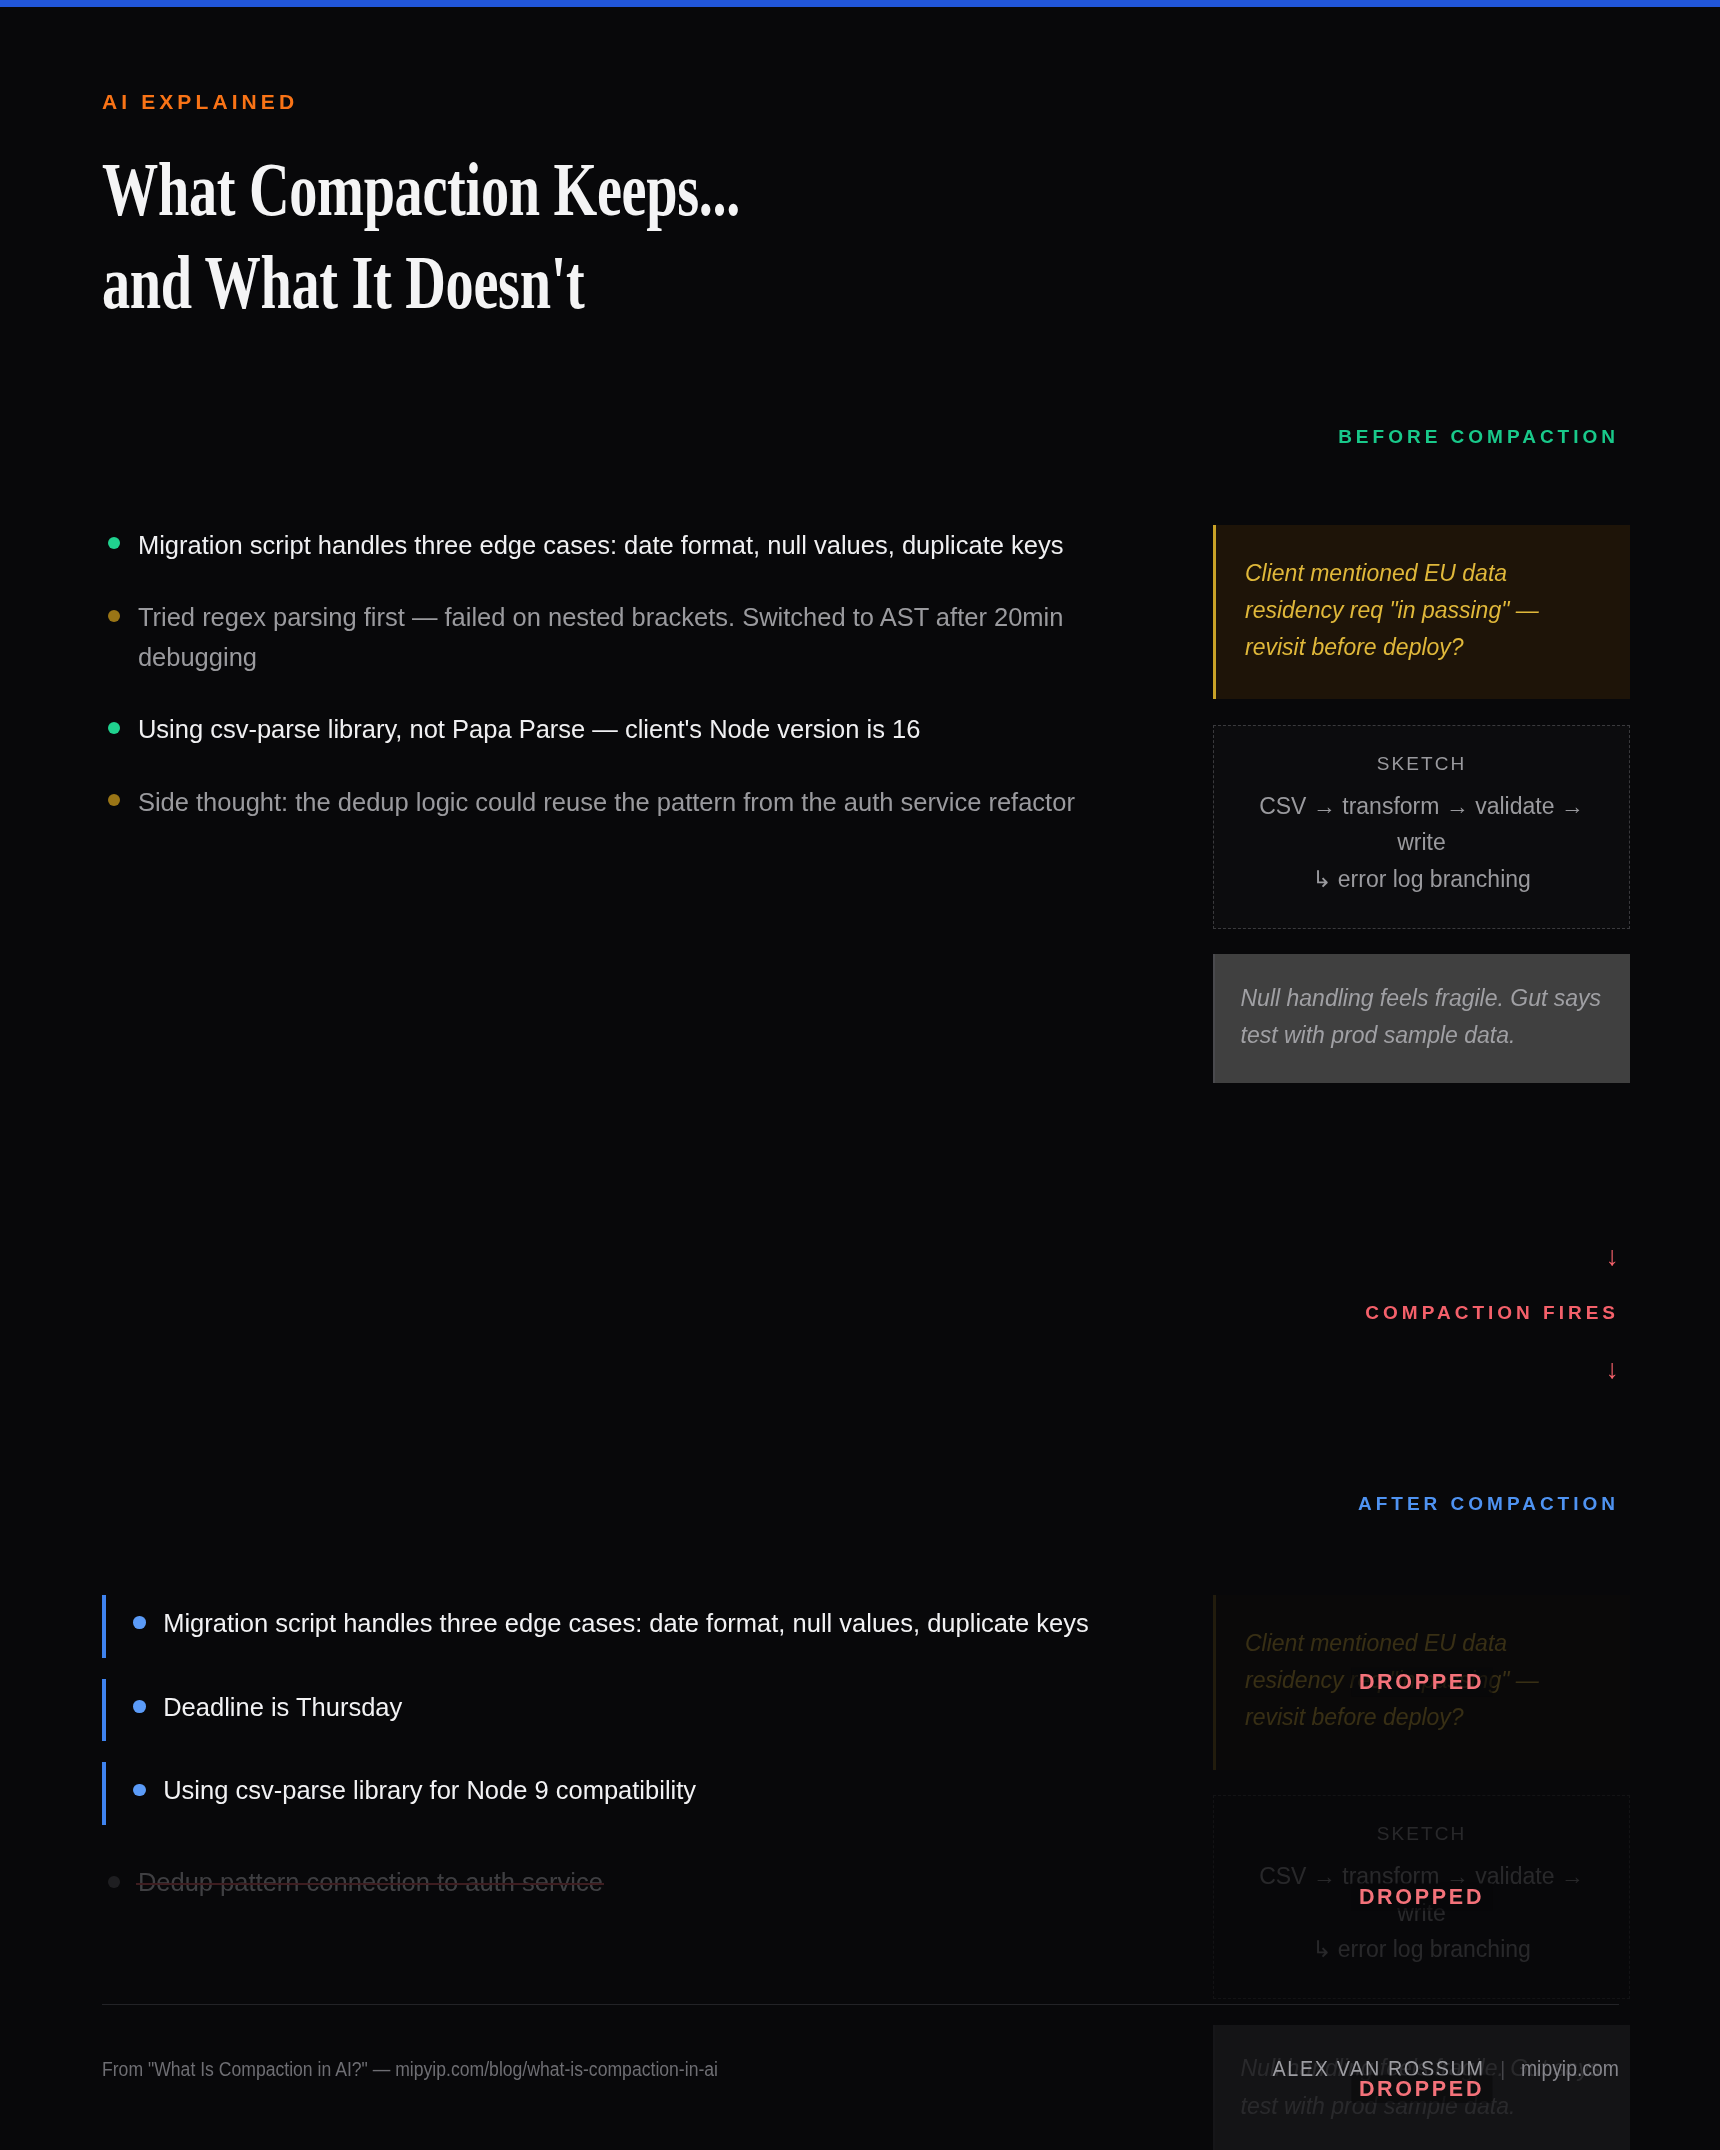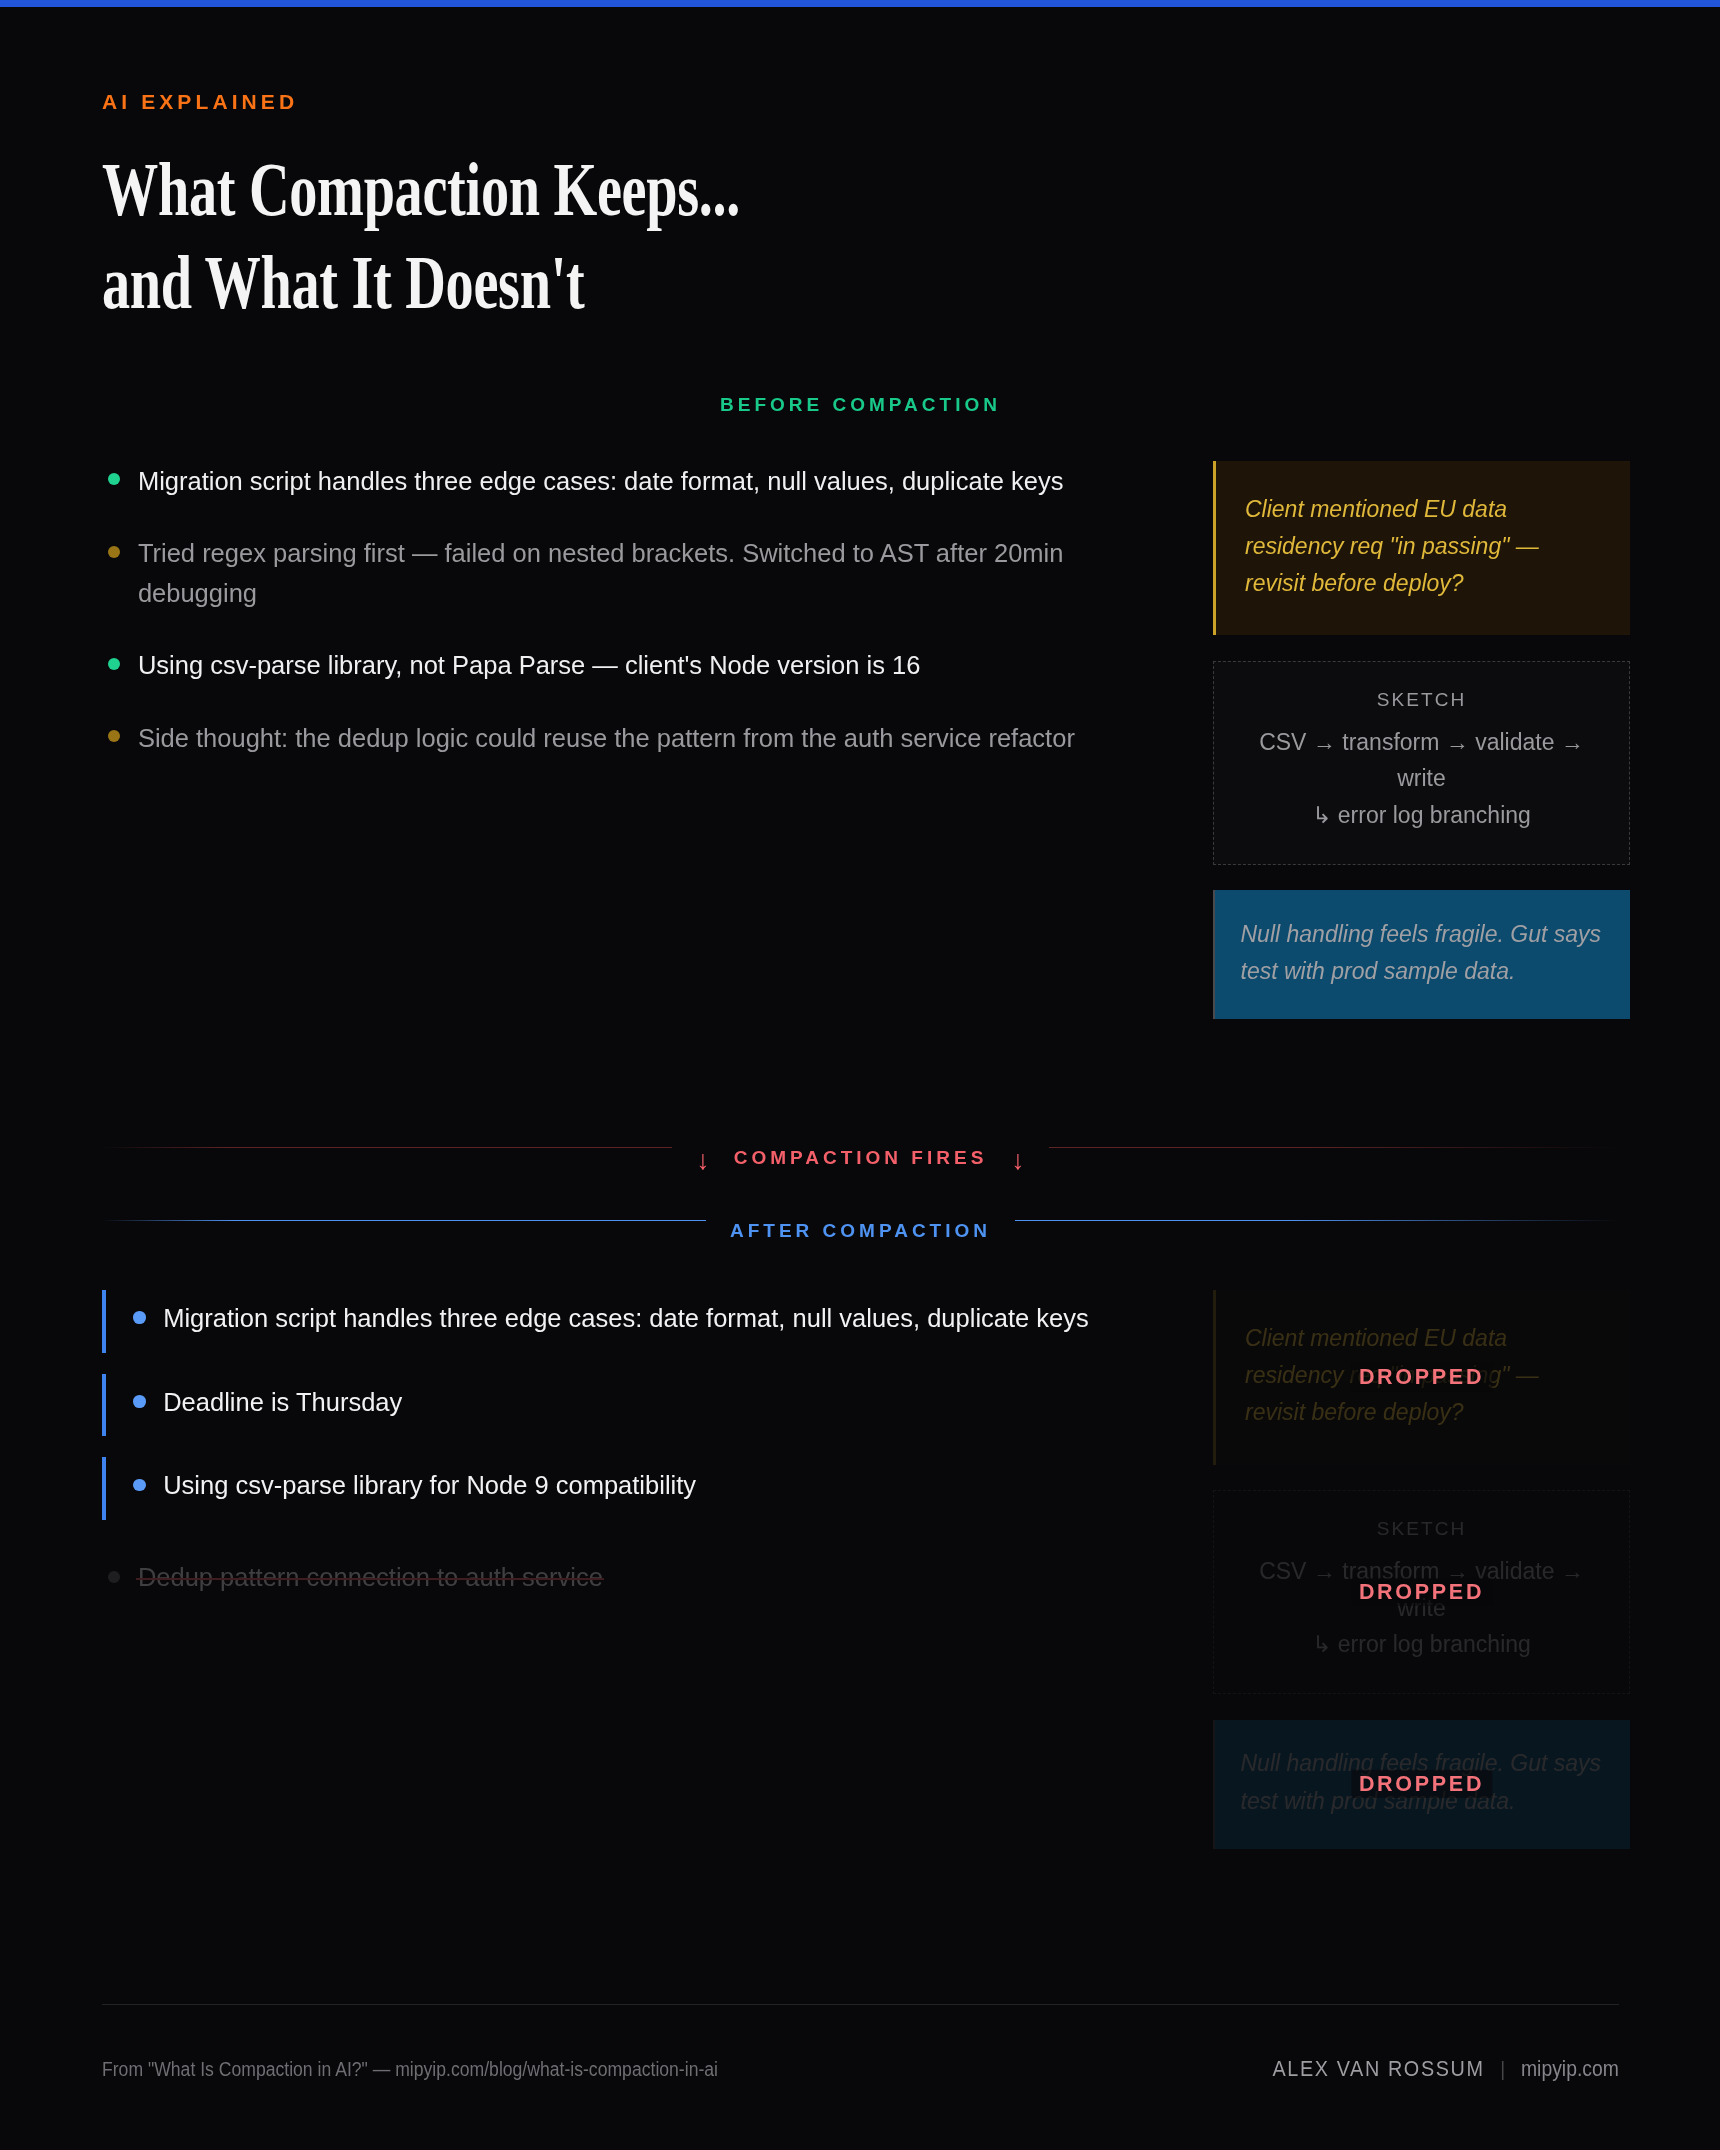--- a/index.html
+++ b/index.html
@@ -54,24 +54,25 @@
     letter-spacing: -0.4px;
     color: #f4f4f5;
     transform: scaleX(0.74);
     transform-origin: left center;
     white-space: pre-line;
   }
 
   
   .section-label {
     display: flex;
-    align-items: flex-start;
-    gap: 24px;
+    align-items: flex-end;
+    gap: 32px;
     margin: 0 102px 0 102px;
     width: 1517px;
+    flex-direction: column;
   }
   .section-label .rule {
     height: 0.8px;
     flex: 1;
   }
   .section-label .rule.left {
     background: linear-gradient(to right, rgba(0,0,0,0) 0%, currentColor 22%, currentColor 100%);
   }
   .section-label .rule.right {
     background: linear-gradient(to left, rgba(0,0,0,0) 0%, currentColor 55%, currentColor 100%);
@@ -161,21 +162,21 @@
     margin-bottom: 12.7px;
   }
   .card-sketch .sk-line {
     font-size: 23px;
     line-height: 1.6;
     color: #9a9a9e;
   }
 
   .card-quiet {
     border-left: 2.4px solid #4a4a4e;
-    background: #0c4a6e;
+    background: #404040;
     padding: 25.5px 24px 29px 25.5px;
   }
   .card-quiet .body {
     font-size: 23px;
     line-height: 1.62;
     font-style: italic;
     color: #a0a0a4;
   }
 
   

